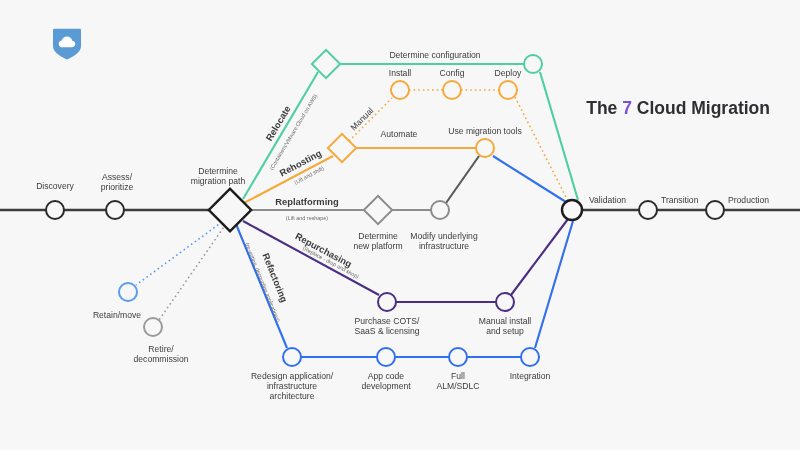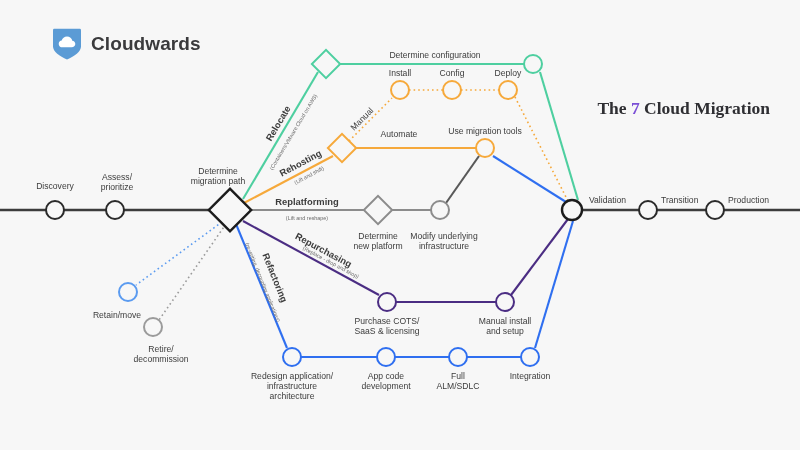--- a/index.html
+++ b/index.html
@@ -12,41 +12,40 @@
   }
   .stage{position:absolute;inset:0;}
   svg.diagram{position:absolute;left:0;top:0;width:800px;height:450px;}
   
   .brand{position:absolute;left:52px;top:28px;display:flex;align-items:center;gap:9px;}
   .brand-mark{width:30px;height:32px;display:block;}
   .brand-name{font-size:19px;font-weight:700;color:#3a3a3c;letter-spacing:.1px;}
   
   .title{
     position:absolute;right:30px;top:97px;width:250px;
-    text-align:right;font-size:17.5px;font-weight:700;line-height:1.32;color:#2f2f33;font-family:Liberation Serif, serif;
+    text-align:right;font-size:17.5px;font-weight:700;line-height:1.32;color:#2f2f33;
   }
   .title .seven{color:#7b4fd6;}
   
   text{font-family:"Liberation Sans", sans-serif;fill:#3c3c3c;}
   .lbl{font-size:8.6px;text-anchor:middle;}
   .lbl-left{font-size:8.6px;text-anchor:start;}
   .path-label{font-size:9.4px;font-weight:700;fill:#3c3c3c;text-anchor:middle;}
   .path-sub{font-size:5.4px;fill:#6b6b6b;text-anchor:middle;}
 </style>
 </head>
 <body>
 
 <div class="stage">
 
   <div class="brand">
     <svg class="brand-mark" viewBox="0 0 30 32">
       <path d="M1 2.2 C1 1.3 1.7 0.8 2.6 0.8 L27.4 0.8 C28.3 0.8 29 1.3 29 2.2 L29 18.5 C29 23.5 22.5 28.5 15 31.4 C7.5 28.5 1 23.5 1 18.5 Z" fill="#5b9bd5"></path>
       <path d="M10.4 19.3 C8.3 19.3 6.7 17.8 6.7 15.9 C6.7 14.2 8.0 12.8 9.7 12.6 C10.2 10.2 12.4 8.4 15.0 8.4 C17.7 8.4 19.9 10.2 20.3 12.7 C22.0 12.9 23.3 14.3 23.3 16.0 C23.3 17.9 21.7 19.3 19.7 19.3 Z" fill="#ffffff"></path>
     </svg>
-    <span class="brand-name">Cloudwards</span>
   </div>
 
   <div class="title">
     <span>The</span>
     <span class="seven">7</span>
     <span>Cloud Migration</span><br>
   </div>
 
   <svg class="diagram" viewBox="0 0 800 450">
 

